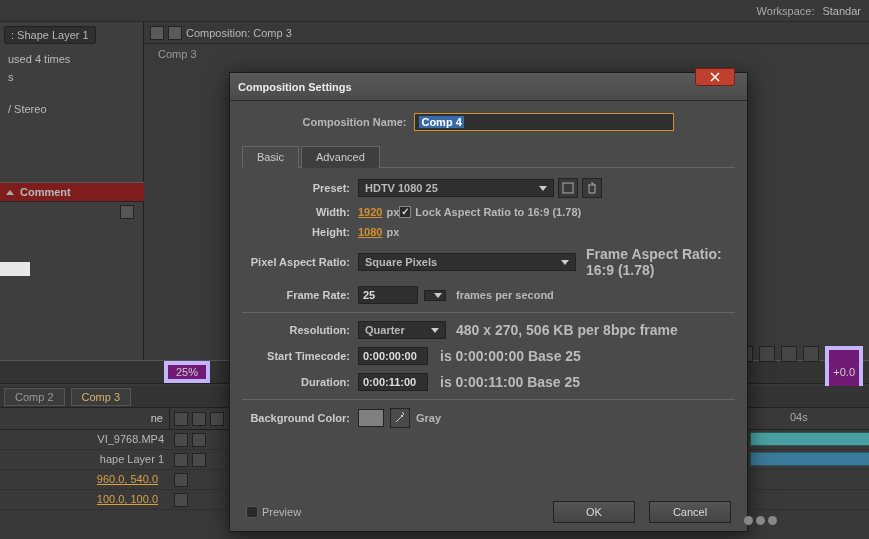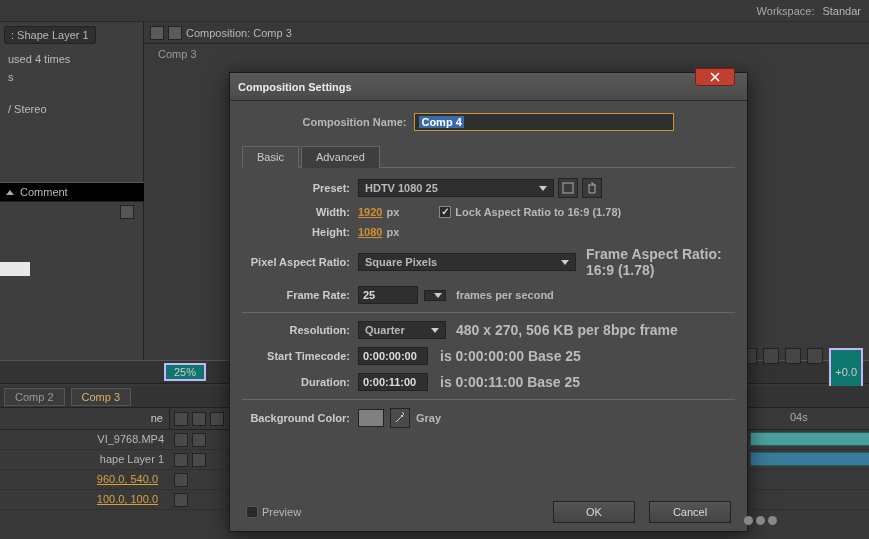--- a/index.html
+++ b/index.html
@@ -4,32 +4,32 @@
 <style>
 * { margin:0; padding:0; box-sizing:border-box; font-family:"Segoe UI",Tahoma,sans-serif; font-size:11px; color:#b8b8b8; }
 body { background:#3a3a3a; width:869px; height:539px; overflow:hidden; position:relative; }
 
 
 .toolbar-top { height:22px; background:#383838; border-bottom:1px solid #2a2a2a; display:flex; justify-content:flex-end; align-items:center; padding:0 8px; gap:8px; }
 .toolbar-top .ws { color:#aaa; }
 .left-panel { position:absolute; top:22px; left:0; width:144px; height:360px; background:#3e3e3e; border-right:1px solid #222; padding:4px; }
 .shape-pill { background:#2f2f2f; border:1px solid #222; border-radius:2px; padding:2px 6px; display:inline-block; margin-bottom:6px; }
 .left-item { padding:3px 4px; color:#bbb; }
-.comment-hdr { position:absolute; top:182px; left:0; width:144px; background:#000000; border-top:1px solid #555; border-bottom:1px solid #222; padding:3px 6px; display:flex; align-items:center; gap:6px; }
+.comment-hdr { position:absolute; top:182px; left:0; width:144px; background:#7f1d1d; border-top:1px solid #555; border-bottom:1px solid #222; padding:3px 6px; display:flex; align-items:center; gap:6px;font-weight:bold; }
 .comment-hdr .chev { width:0;height:0;border-left:4px solid transparent;border-right:4px solid transparent;border-bottom:5px solid #aaa; }
 .small-icon { position:absolute; top:205px; left:120px; width:14px; height:14px; background:#555; border:1px solid #222; }
 .white-block { position:absolute; top:262px; left:0; width:30px; height:14px; background:#e8e8e8; }
 
 .center-panel { position:absolute; top:22px; left:144px; right:0; height:360px; background:#3a3a3a; }
 .center-header { height:22px; display:flex; align-items:center; gap:4px; padding:0 6px; background:#383838; border-bottom:1px solid #222; }
 .tab-icon { width:14px; height:14px; background:#5a5a5a; border:1px solid #222; }
 .comp-name-bg { padding:4px 14px; color:#999; }
 
 .bottom-strip { position:absolute; top:360px; left:0; right:0; height:24px; background:#333; border-top:1px solid #555; border-bottom:1px solid #222; display:flex; align-items:center; padding:0 6px; gap:8px;}
-.zoom-box { background:#0f766e; border:2px solid #c4b5fd; padding:1px 8px; color:#ccc; }
+.zoom-box { background:#701a75; border:4px solid #c4b5fd; padding:1px 8px; color:#ccc; }
 .bottom-icons { position:absolute; right:6px; display:flex; gap:6px; }
 .bi { width:16px; height:16px; background:#454545; border:1px solid #222; }
 
 .timeline-tabs { position:absolute; top:386px; left:0; right:0; height:22px; background:#343434; border-bottom:1px solid #222; display:flex; align-items:center; padding:0 4px; gap:6px;}
 .tl-tab { padding:2px 10px; background:#3c3c3c; border:1px solid #555; color:#d9b36b; }
 .tl-tab.inactive { color:#999; }
 
 .timeline-body { position:absolute; top:408px; left:0; right:0; bottom:0; background:#393939; }
 .col-hdr { height:22px; display:flex; border-bottom:1px solid #222; }
 .col-src { width:170px; padding:4px 6px; color:#ccc; border-right:1px solid #222; text-align:right; }
@@ -208,21 +208,21 @@
           <svg width="12" height="12" viewBox="0 0 12 12">
             <path d="M2 3h8M3 3v8h6V3M5 1h2v2" fill="none" stroke="#aaa"></path>
           </svg>
         </div>
     </div>
 
     <div class="row-form">
       <div class="lbl">Width:</div>
       <span class="underline-val">1920</span>
       <span style="margin-left:4px">px</span>
-      <div style="display:flex; align-items:center; margin-left:40px">
+      <div style="display:flex; align-items:center; ">
         <span class="chk checked"></span>
         <span>Lock Aspect Ratio to 16:9 (1.78)</span>
       </div>
     </div>
     <div class="row-form">
       <div class="lbl">Height:</div>
       <span class="underline-val">1080</span>
       <span style="margin-left:4px">px</span>
     </div>
 

